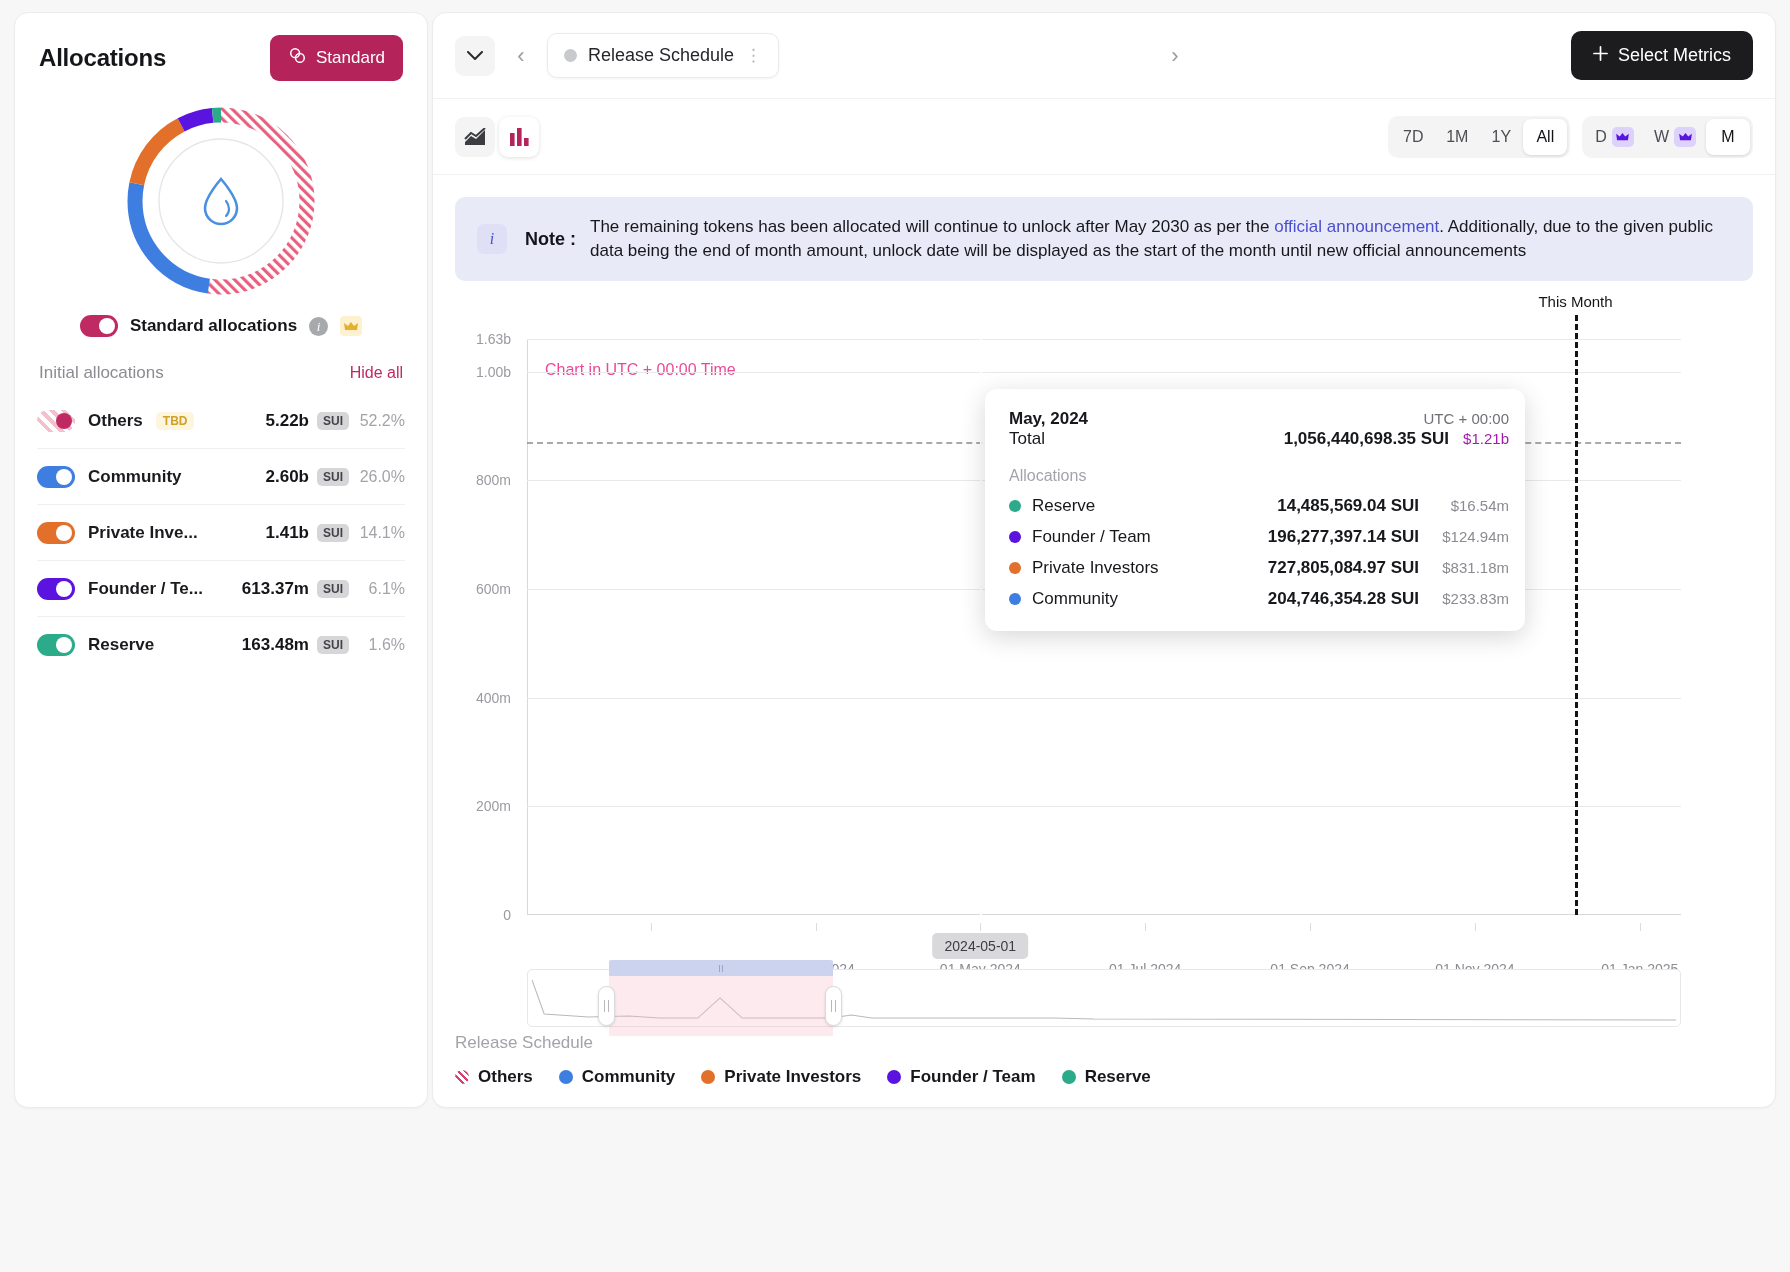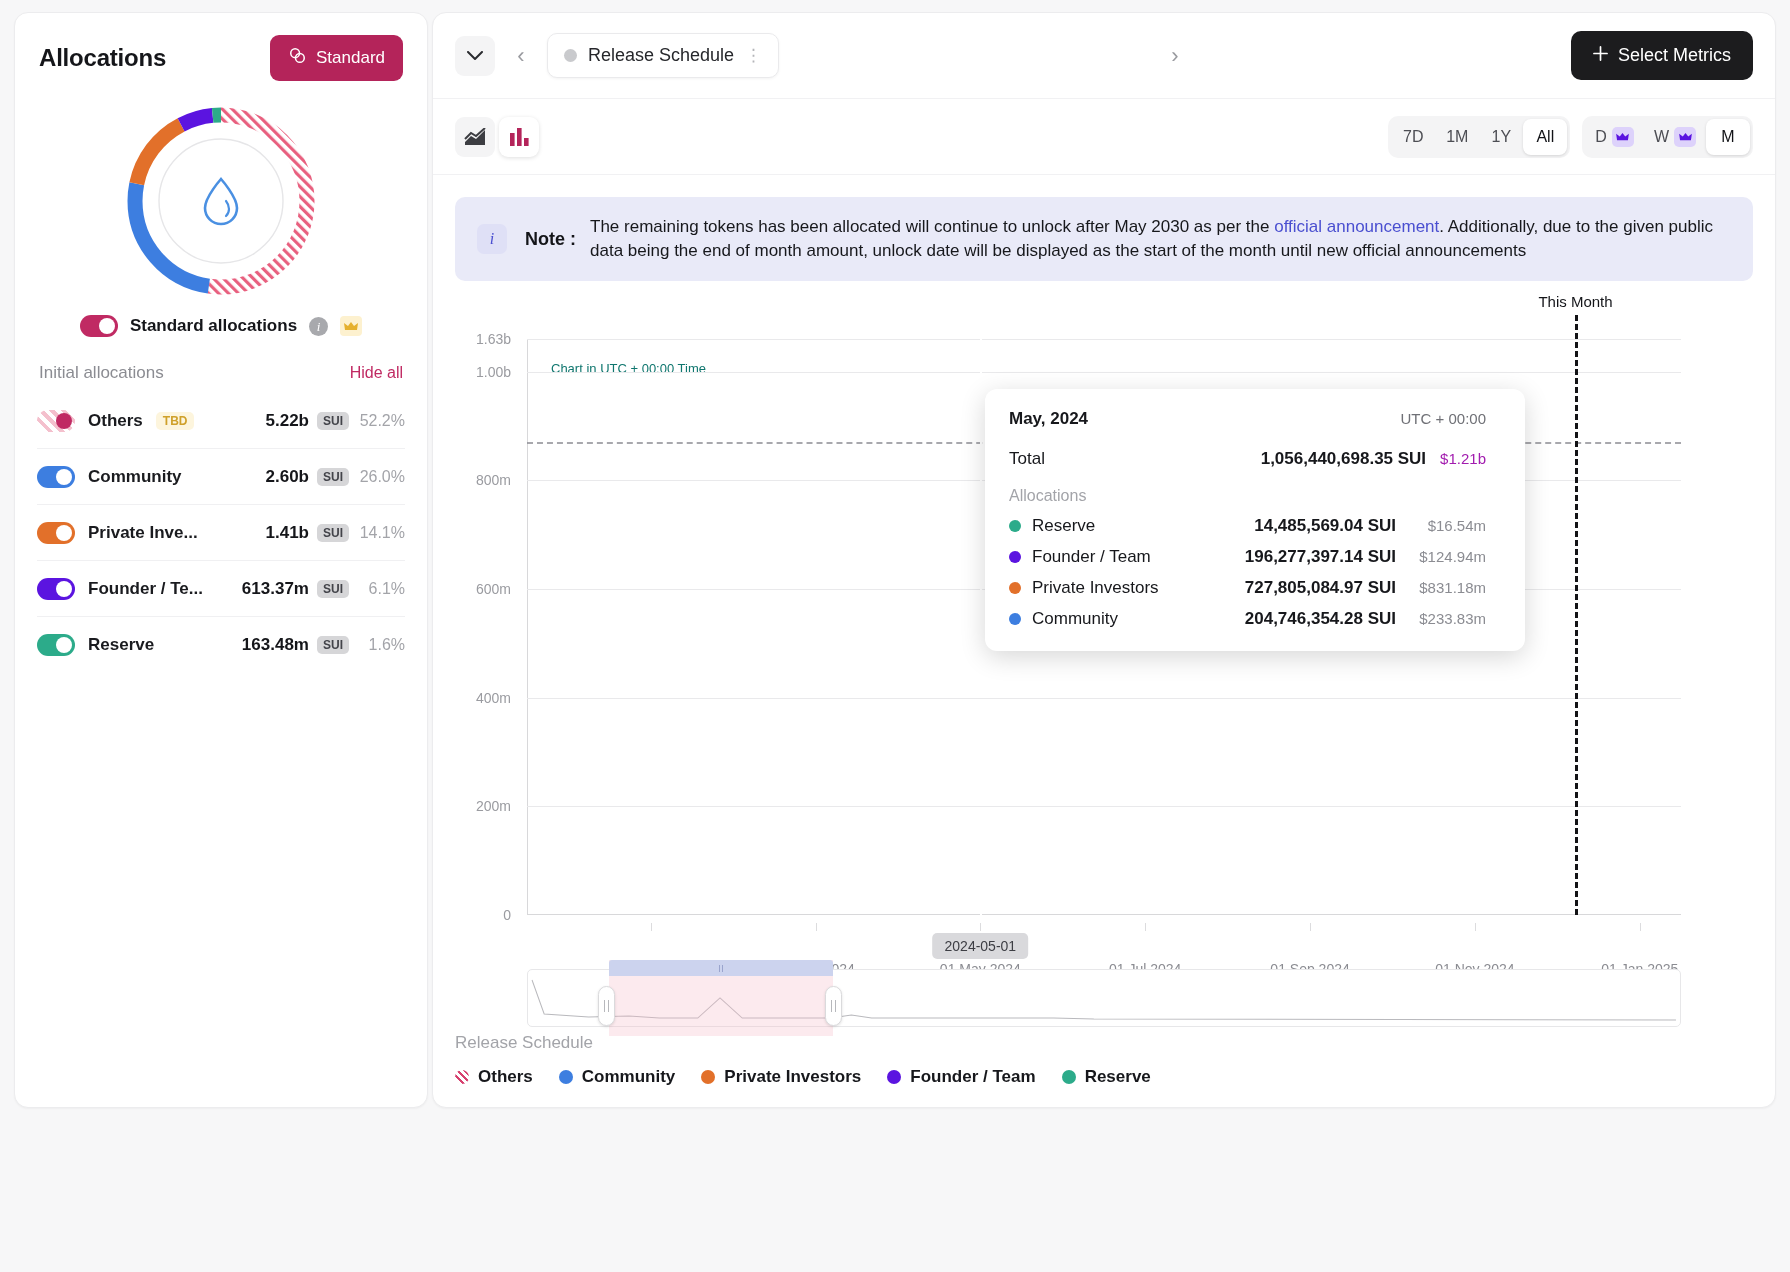--- a/index.html
+++ b/index.html
@@ -91,45 +91,45 @@
   .note-body a { color: #4a4fd0; text-decoration: none; }
 
   
   .chart-area { flex: 1; position: relative; margin: 14px 22px 0 22px; }
   .plot { position: absolute; left: 72px; right: 72px; top: 44px; bottom: 112px; }
   .yaxis { position: absolute; left: 0; top: 44px; bottom: 112px; width: 66px; }
   .ytick { position: absolute; right: 10px; transform: translateY(-50%); font-size: 14px; color: #9a9ba0; }
   .grid-line { position: absolute; left: 0; right: 0; height: 1px; background: #e9e9eb; }
   .axis-v { position: absolute; left: 0; top: 0; bottom: 0; width: 1px; background: #d8d8da; }
   .axis-h { position: absolute; left: 0; right: 0; bottom: 0; height: 1px; background: #d8d8da; }
-  .utc-note { position: absolute; left: 24px; top: 22px; font-size: 13px; color: #0f766e; }
+  .utc-note { position: absolute; left: 18px; top: 22px; font-size: 16px; color: #ec4899; }
 
   .bars { position: absolute; left: 0; right: 0; top: 0; bottom: 0; display: flex; align-items: flex-end; }
   .bcell { flex: 1; display: flex; justify-content: center; height: 100%; align-items: flex-end; }
   .bar { width: 72%; display: flex; flex-direction: column; justify-content: flex-end; }
   .seg { width: 100%; }
 
   .dash-h { position: absolute; left: 0; right: 0; border-top: 2px dashed #8b8c92; opacity: .75; }
   .hover-line { position: absolute; top: 0; bottom: 0; width: 0; border-left: 2px dashed #ffffff; }
   .this-month { position: absolute; top: -24px; bottom: 0; width: 0; border-left: 3px dashed #131316; }
   .tm-label { position: absolute; top: -46px; transform: translateX(-50%); font-size: 15px; color: #141519; white-space: nowrap; }
 
   .xaxis { position: absolute; left: 72px; right: 72px; bottom: 70px; height: 22px; }
   .xtick { position: absolute; transform: translateX(-50%); font-size: 14px; color: #8b8c92; white-space: nowrap; }
   .xtick-mark { position: absolute; top: -12px; width: 1px; height: 8px; background: #dcdcde; }
   .hov-chip { position: absolute; transform: translateX(-50%); background: #d9d9dc; color: #3d3e44; font-size: 14px;
     padding: 5px 12px; border-radius: 5px; white-space: nowrap; }
 
   
   .tooltip { position: absolute; background: #fff; border-radius: 12px; box-shadow: 0 6px 26px rgba(0,0,0,.16);
-    padding: 20px 39px 22px 24px; width: 540px; }
+    padding: 20px 16px 22px 24px; width: 540px; }
   .tt-head { display: flex; justify-content: space-between; align-items: baseline; }
   .tt-date { font-size: 17px; font-weight: 700; color: #17181c; }
   .tt-utc { font-size: 15px; color: #6f7076; }
-  .tt-total { display: flex; justify-content: space-between; align-items: baseline; margin-top: 20px; }
+  .tt-total { display: flex; justify-content: space-between; align-items: baseline; }
   .tt-total .k { font-size: 17px; color: #17181c; }
   .tt-total .v { font-size: 17px; font-weight: 700; color: #17181c; }
   .tt-total .usd { font-size: 15px; color: #a21caf; margin-left: 14px; font-weight: 400; }
   .tt-sub { font-size: 16px; color: #a3a4a9; margin-top: 18px; }
   .tt-row { display: flex; align-items: center; margin-top: 11px; }
   .tt-dot { width: 12px; height: 12px; border-radius: 50%; margin-right: 11px; flex: none; }
   .tt-name { font-size: 17px; color: #17181c; }
   .tt-vals { margin-left: auto; display: flex; align-items: baseline; }
   .tt-sui { font-size: 17px; font-weight: 700; color: #17181c; }
   .tt-usd { font-size: 15px; color: #8b8c92; width: 90px; text-align: right; }

